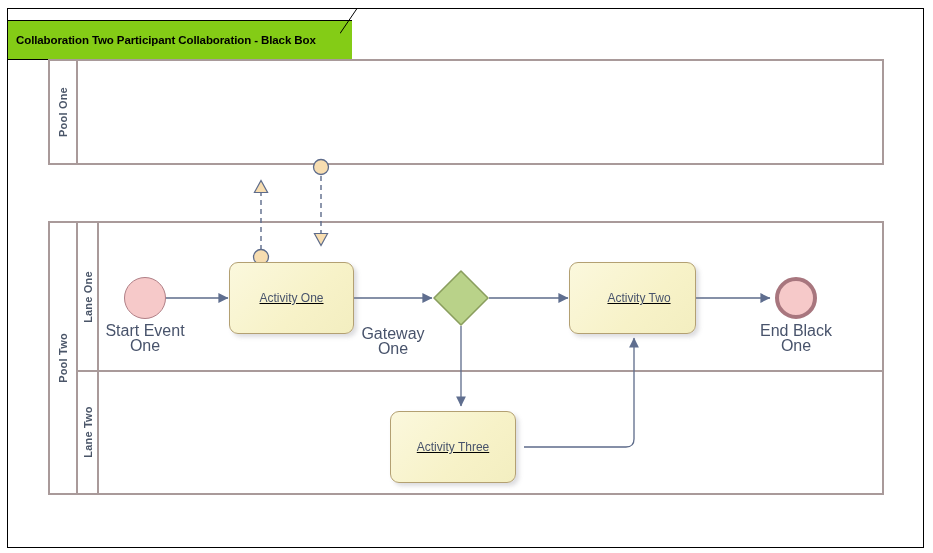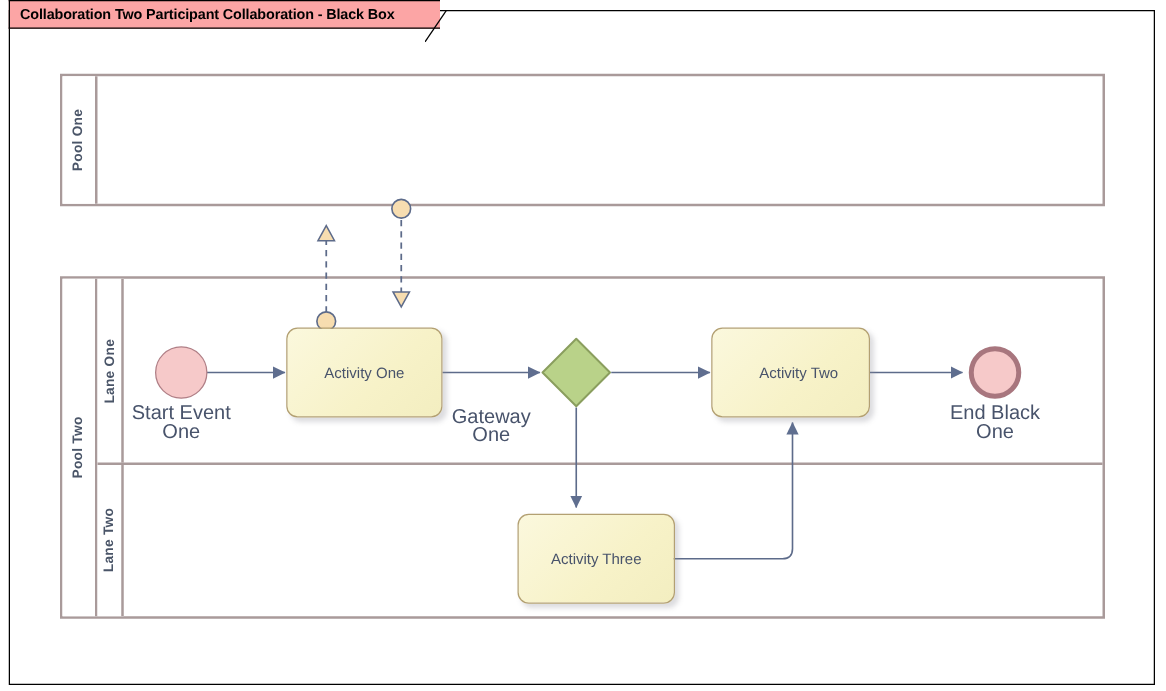--- a/index.html
+++ b/index.html
@@ -25,24 +25,24 @@
     top: 8px;
     width: 917px;
     height: 540px;
     border: 1px solid #000000;
     box-sizing: border-box;
     background: transparent;
   }
   .title-tab {
     position: absolute;
     left: 7px;
-    top: 0;
-    height: 23px;
+    top: 20px;
+    height: 40px;
     width: 345px;
-    background: #fca5a5;
+    background: #84cc16;
     border-top: 1px solid #000000;
     border-left: 1px solid #000000;
     border-bottom: 1px solid #000000;
     box-sizing: border-box;
     display: flex;
     align-items: center;
     padding-left: 8px;
   }
   .title-tab-text {
     font-size: 11.5px;
@@ -110,20 +110,21 @@
     position: absolute;
     box-sizing: border-box;
     border: 1.5px solid #b3a072;
     border-radius: 9px;
     background: linear-gradient(135deg, #fbf8dd 0%, #f7f2c8 60%, #f3eec0 100%);
     box-shadow: 3px 3px 4px rgba(140,140,150,0.30);
     display: flex;
     align-items: center;
     justify-content: center;
     text-align: center;
+    text-decoration: underline;
   }
   .task-label {
     font-size: 12px;
     color: #48536b;
   }
 
   .event {
     position: absolute;
     border-radius: 50%;
     box-sizing: border-box;
@@ -246,17 +247,17 @@
 One</div>
 
   <div class="task" style="left:569px; top:262px; width:127px; height:72px;padding-left:13px;">
     <span class="task-label">Activity Two</span>
   </div>
 
   <div class="event end" style="left:775px; top:277px; width:42px; height:42px;"></div>
   <div class="node-label" style="left:736px; top:323px; width:120px;">End Black
 One</div>
 
-  <div class="task" style="left:414px; top:411px; width:126px; height:72px;">
+  <div class="task" style="left:390px; top:411px; width:126px; height:72px;">
     <span class="task-label">Activity Three</span>
   </div>
 
 </div>
 
 </body></html>

